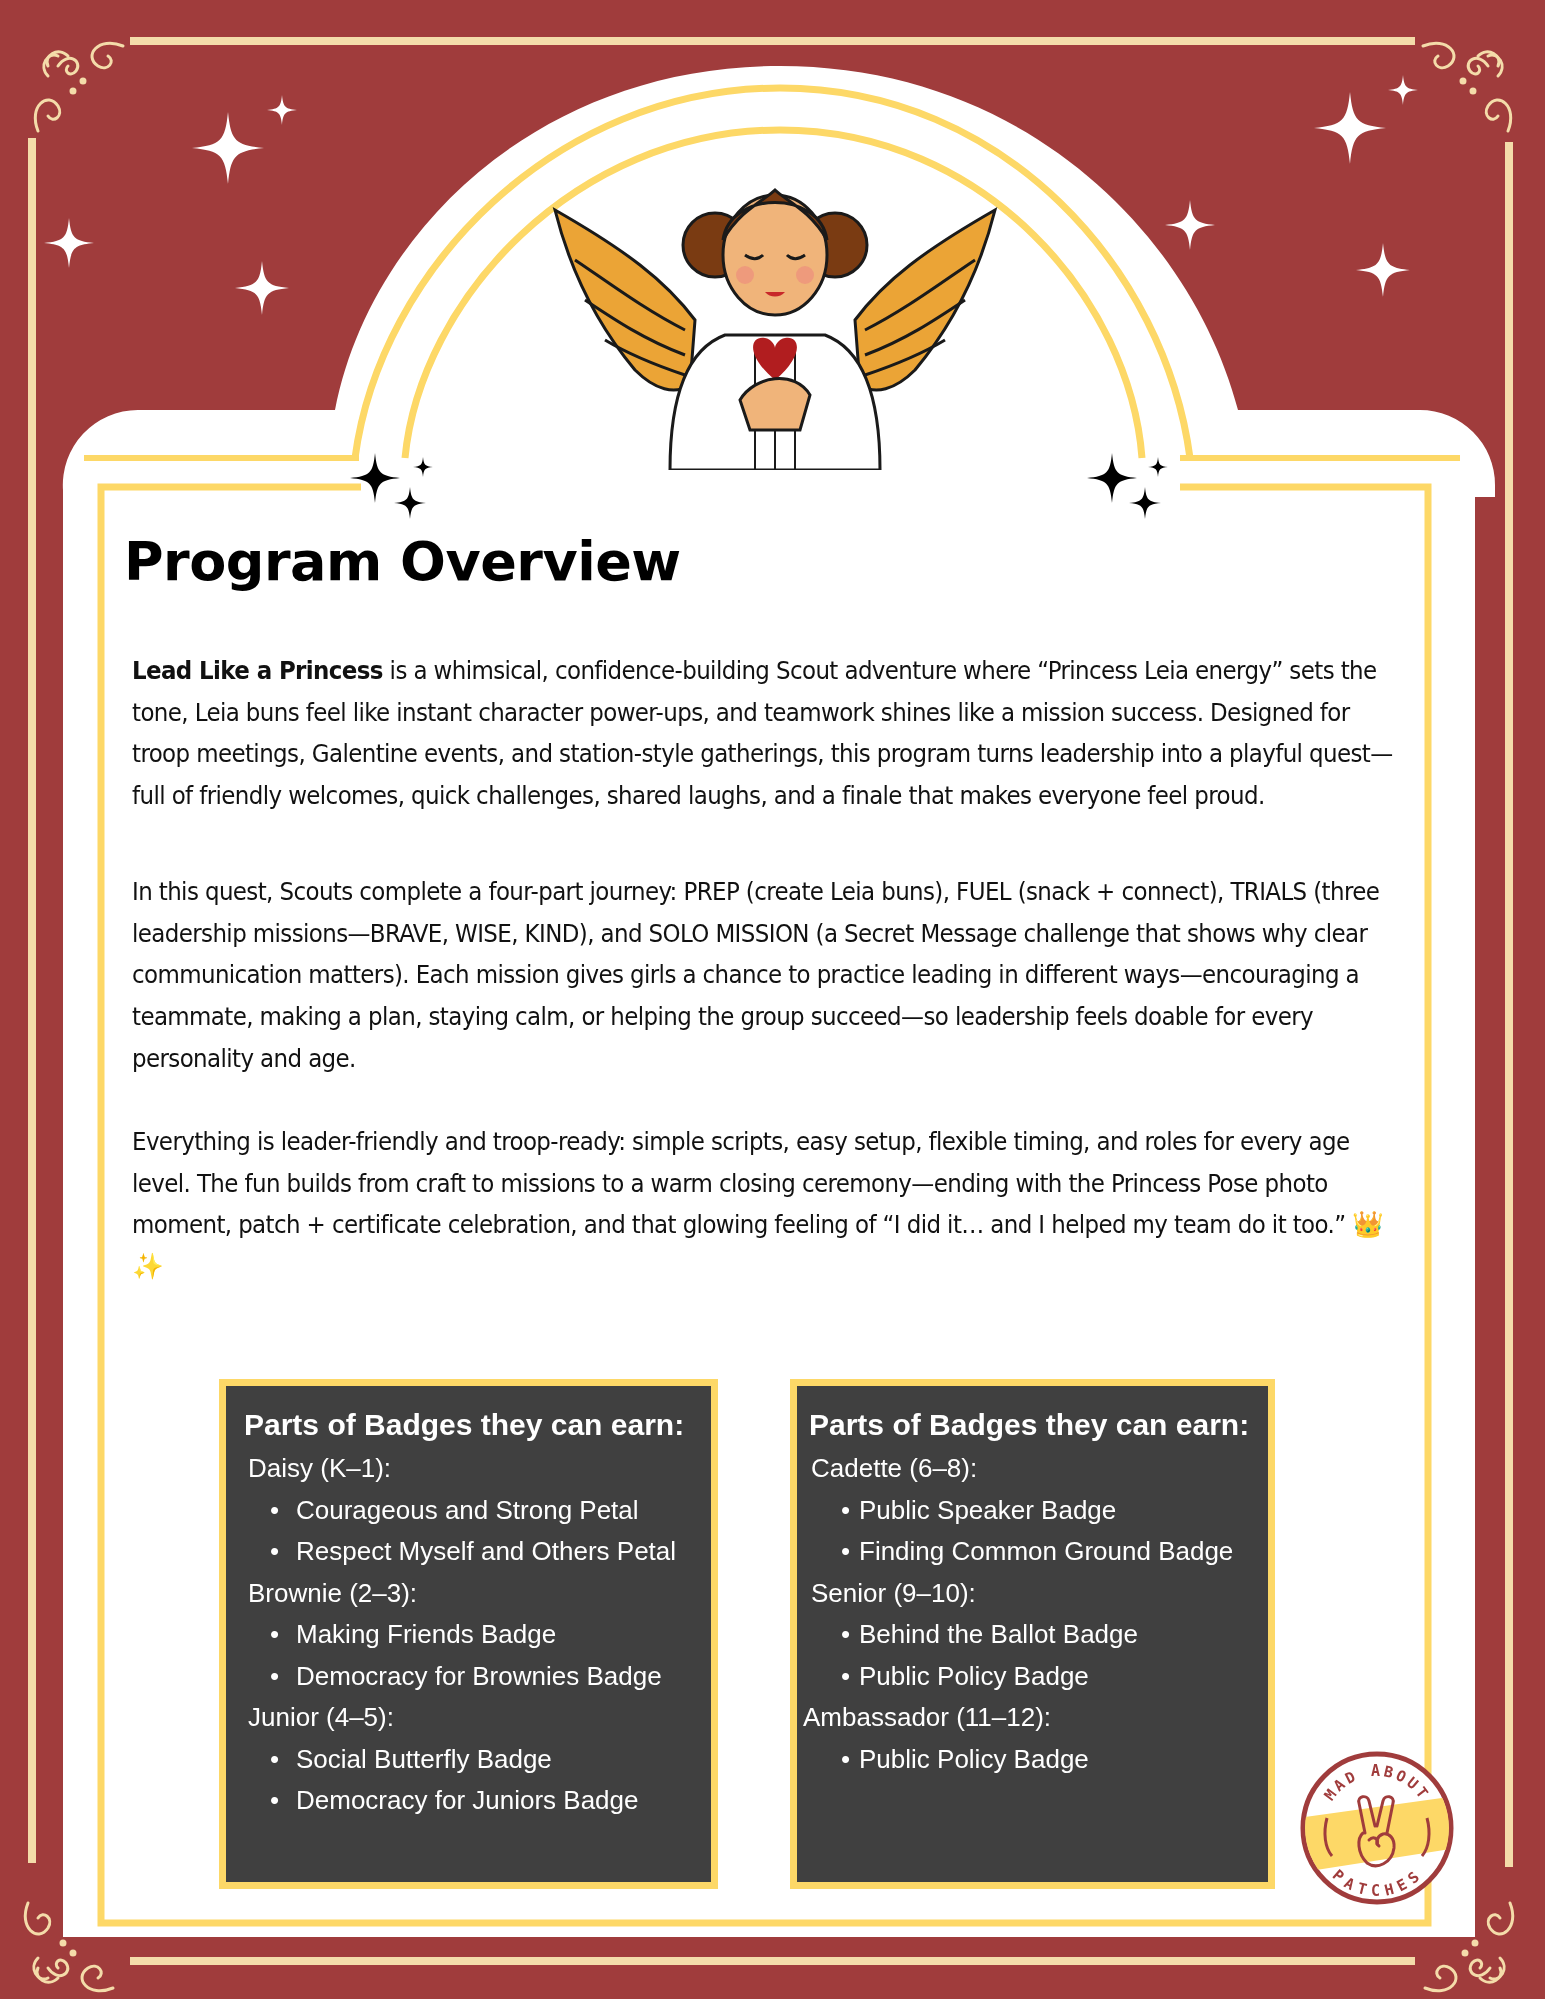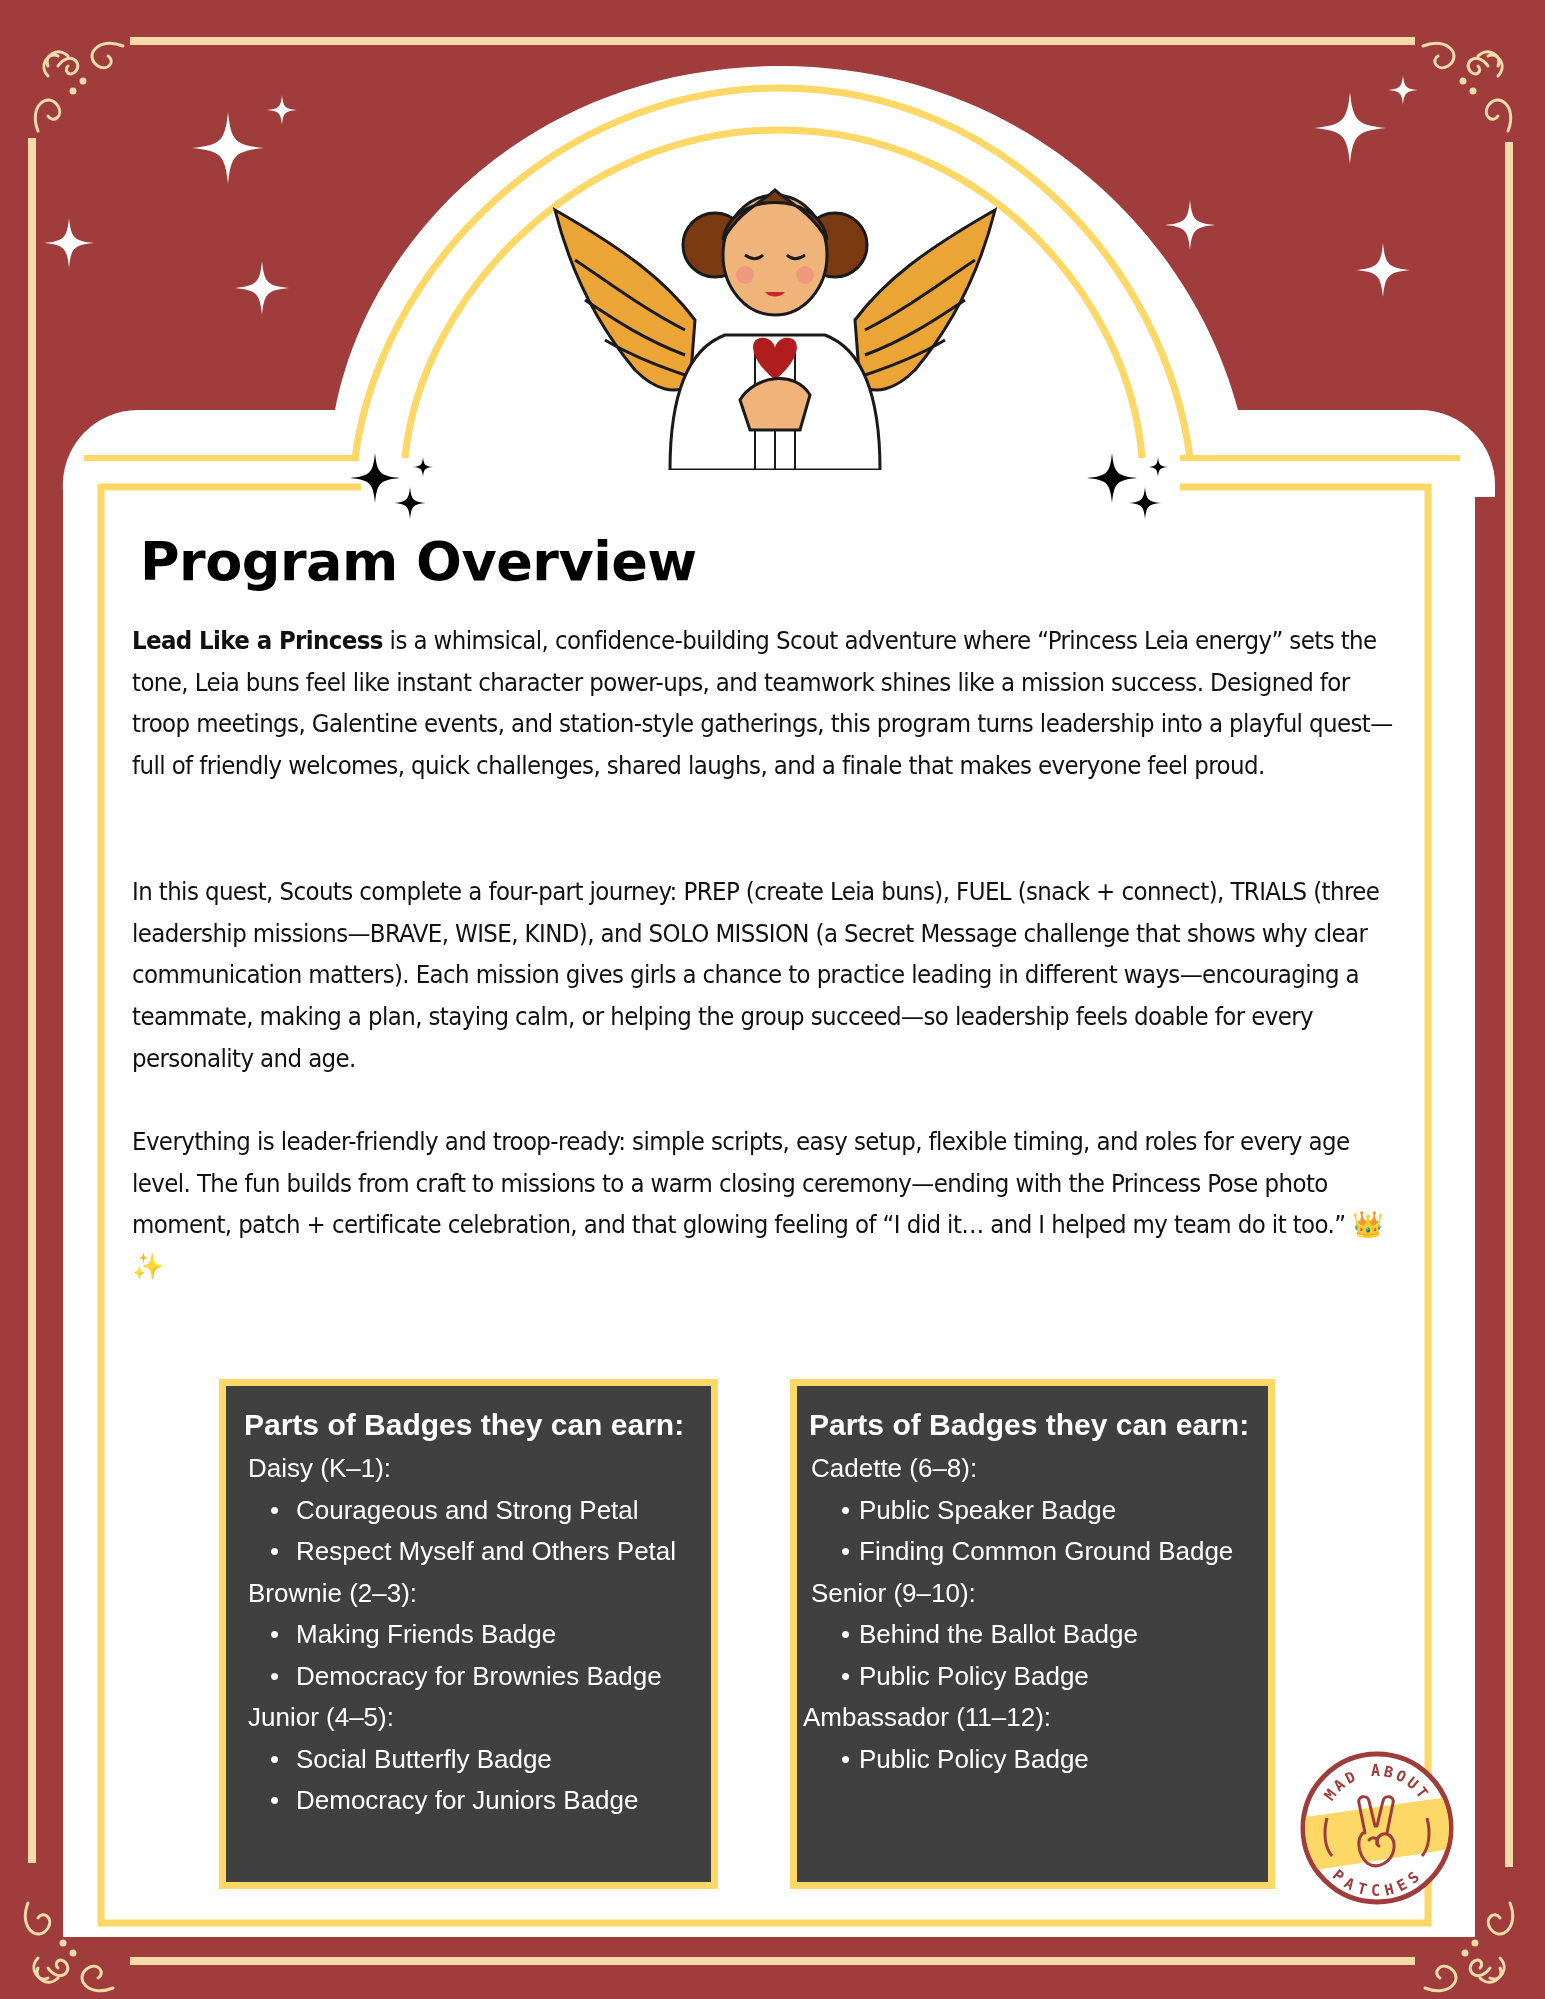--- a/index.html
+++ b/index.html
@@ -1,20 +1,20 @@
 <!DOCTYPE html>
 <html><head>
 <meta charset="utf-8">
 <style>
   html, body { margin:0; padding:0; }
   body { width:1545px; height:1999px; background:#a03c3c; position:relative; overflow:hidden; font-family:"Liberation Sans", sans-serif; }
   .abs { position:absolute; }
   .corner { position:absolute; width:100px; height:100px; }
   svg.full { position:absolute; left:0; top:0; }
-  .title { position:absolute; left:140px; top:530px; font-family:"DejaVu Sans", sans-serif; font-weight:bold; font-size:54px; color:#000; letter-spacing:-0.5px; }
+  .title { position:absolute; left:124px; top:530px; font-family:"DejaVu Sans", sans-serif; font-weight:bold; font-size:54px; color:#000; letter-spacing:-0.5px; }
   .body-text { position:absolute; left:132px; width:1280px; font-family:"DejaVu Sans Condensed","DejaVu Sans", sans-serif; font-size:25.5px; line-height:41.7px; color:#111; letter-spacing:-0.6px; }
   .body-text b { font-weight:bold; }
   .badge-box { position:absolute; background:#404040; border:7px solid #fdd867; box-sizing:border-box; color:#fff; }
   .badge-title { font-family:"Liberation Sans", sans-serif; font-weight:bold; font-size:30px; margin:22px 0 0 18px; white-space:nowrap; }
   .badge-list { font-family:"Liberation Sans", sans-serif; font-size:26px; line-height:41.5px; margin-top:6px; }
   .level { padding-left:22px; }
   .item { padding-left:70px; position:relative; }
   .item::before { content:"•"; position:absolute; left:44px; font-style:normal; }
   .logo { position:absolute; left:1297px; top:1748px; width:160px; height:160px; }
 </style>
@@ -136,21 +136,21 @@
     <circle cx="260" cy="105" r="9" fill="#ee9a7c"></circle>
   <path d="M220 122 C225 128, 235 128, 240 122 Z" fill="#c8282a"></path>
 
   <path d="M230 210 C200 185, 205 165, 220 168 C226 169, 230 175, 230 178 C230 175, 234 169, 240 168 C255 165, 260 185, 230 210 Z" fill="#b11d1f"></path>
 
   <path d="M195 230 C210 205, 250 200, 265 225 L255 260 L205 260 Z" fill="#f0b47a" stroke="#1a1a1a" stroke-width="3"></path>
 </svg>
 
 <div class="title">Program Overview</div>
 
-<div class="body-text" style="top:620px">
+<div class="body-text" style="top:650px">
   <b>Lead Like a Princess</b><span> is a whimsical, confidence-building Scout adventure where “Princess Leia energy” sets the tone, Leia buns feel like instant character power-ups, and teamwork shines like a mission success. Designed for troop meetings, Galentine events, and station-style gatherings, this program turns leadership into a playful quest—full of friendly welcomes, quick challenges, shared laughs, and a finale that makes everyone feel proud.</span>
 </div>
 
 <div class="body-text" style="top:871px">In this quest, Scouts complete a four-part journey: PREP (create Leia buns), FUEL (snack + connect), TRIALS (three leadership missions—BRAVE, WISE, KIND), and SOLO MISSION (a Secret Message challenge that shows why clear communication matters). Each mission gives girls a chance to practice leading in different ways—encouraging a teammate, making a plan, staying calm, or helping the group succeed—so leadership feels doable for every personality and age.</div>
 
 <div class="body-text" style="top:1121px">Everything is leader-friendly and troop-ready: simple scripts, easy setup, flexible timing, and roles for every age level. The fun builds from craft to missions to a warm closing ceremony—ending with the Princess Pose photo moment, patch + certificate celebration, and that glowing feeling of “I did it… and I helped my team do it too.” 👑✨</div>
 
 <div class="badge-box" style="left:219px;top:1379px;width:499px;height:510px">
   <div class="badge-title">Parts of Badges they can earn:</div>
   <div class="badge-list">

